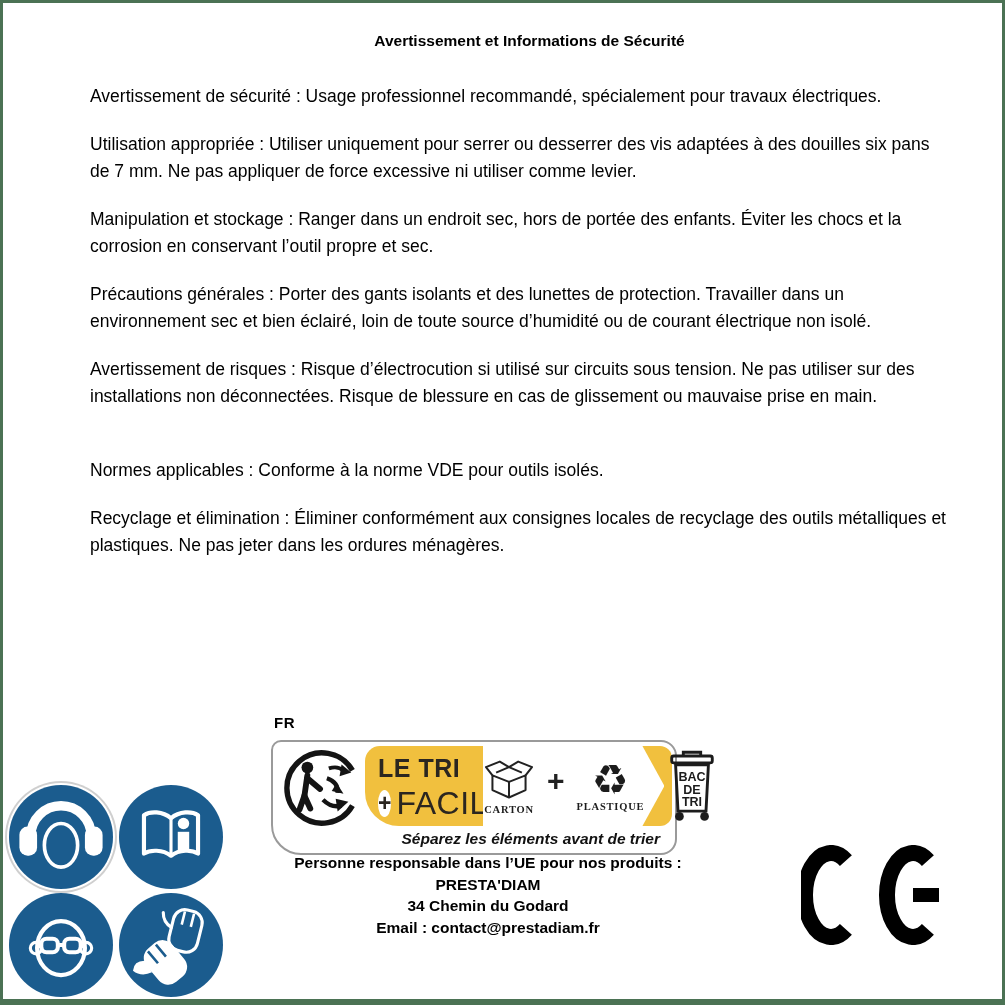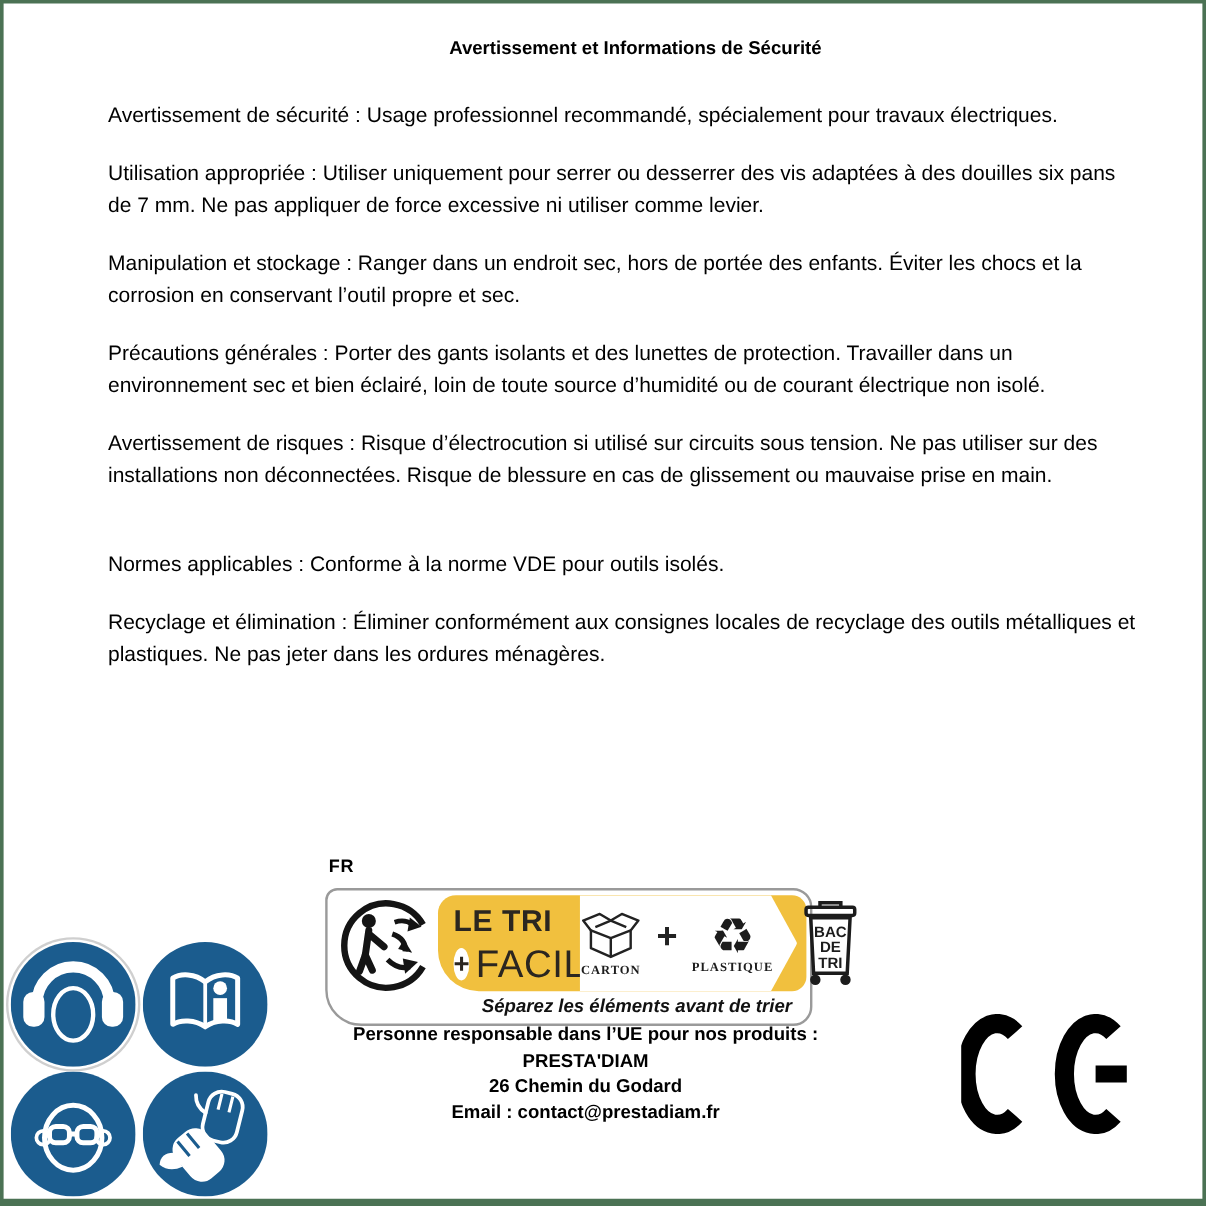--- a/index.html
+++ b/index.html
@@ -167,21 +167,21 @@
         </svg>
       </div>
     </div>
 
     <div class="tagline">Séparez les éléments avant de trier</div>
   </div>
 
   <div class="address">
     <div>Personne responsable dans l’UE pour nos produits :</div>
     <div>PRESTA'DIAM</div>
-    <div>26 Chemin du Godard</div>
+    <div>34 Chemin du Godard</div>
     <div>Email : contact@prestadiam.fr</div>
   </div>
 
   <svg class="ce" viewBox="0 0 142 100">
     <path d="M44.9,15.6 A26,42 0 1 0 44.9,84.4" stroke="#000" stroke-width="16" fill="none"></path>
     <path d="M126.9,15.6 A26,42 0 1 0 126.9,84.4" stroke="#000" stroke-width="16" fill="none"></path>
     <path d="M112,50 H138" stroke="#000" stroke-width="14" fill="none"></path>
   </svg>
 
 </div>

